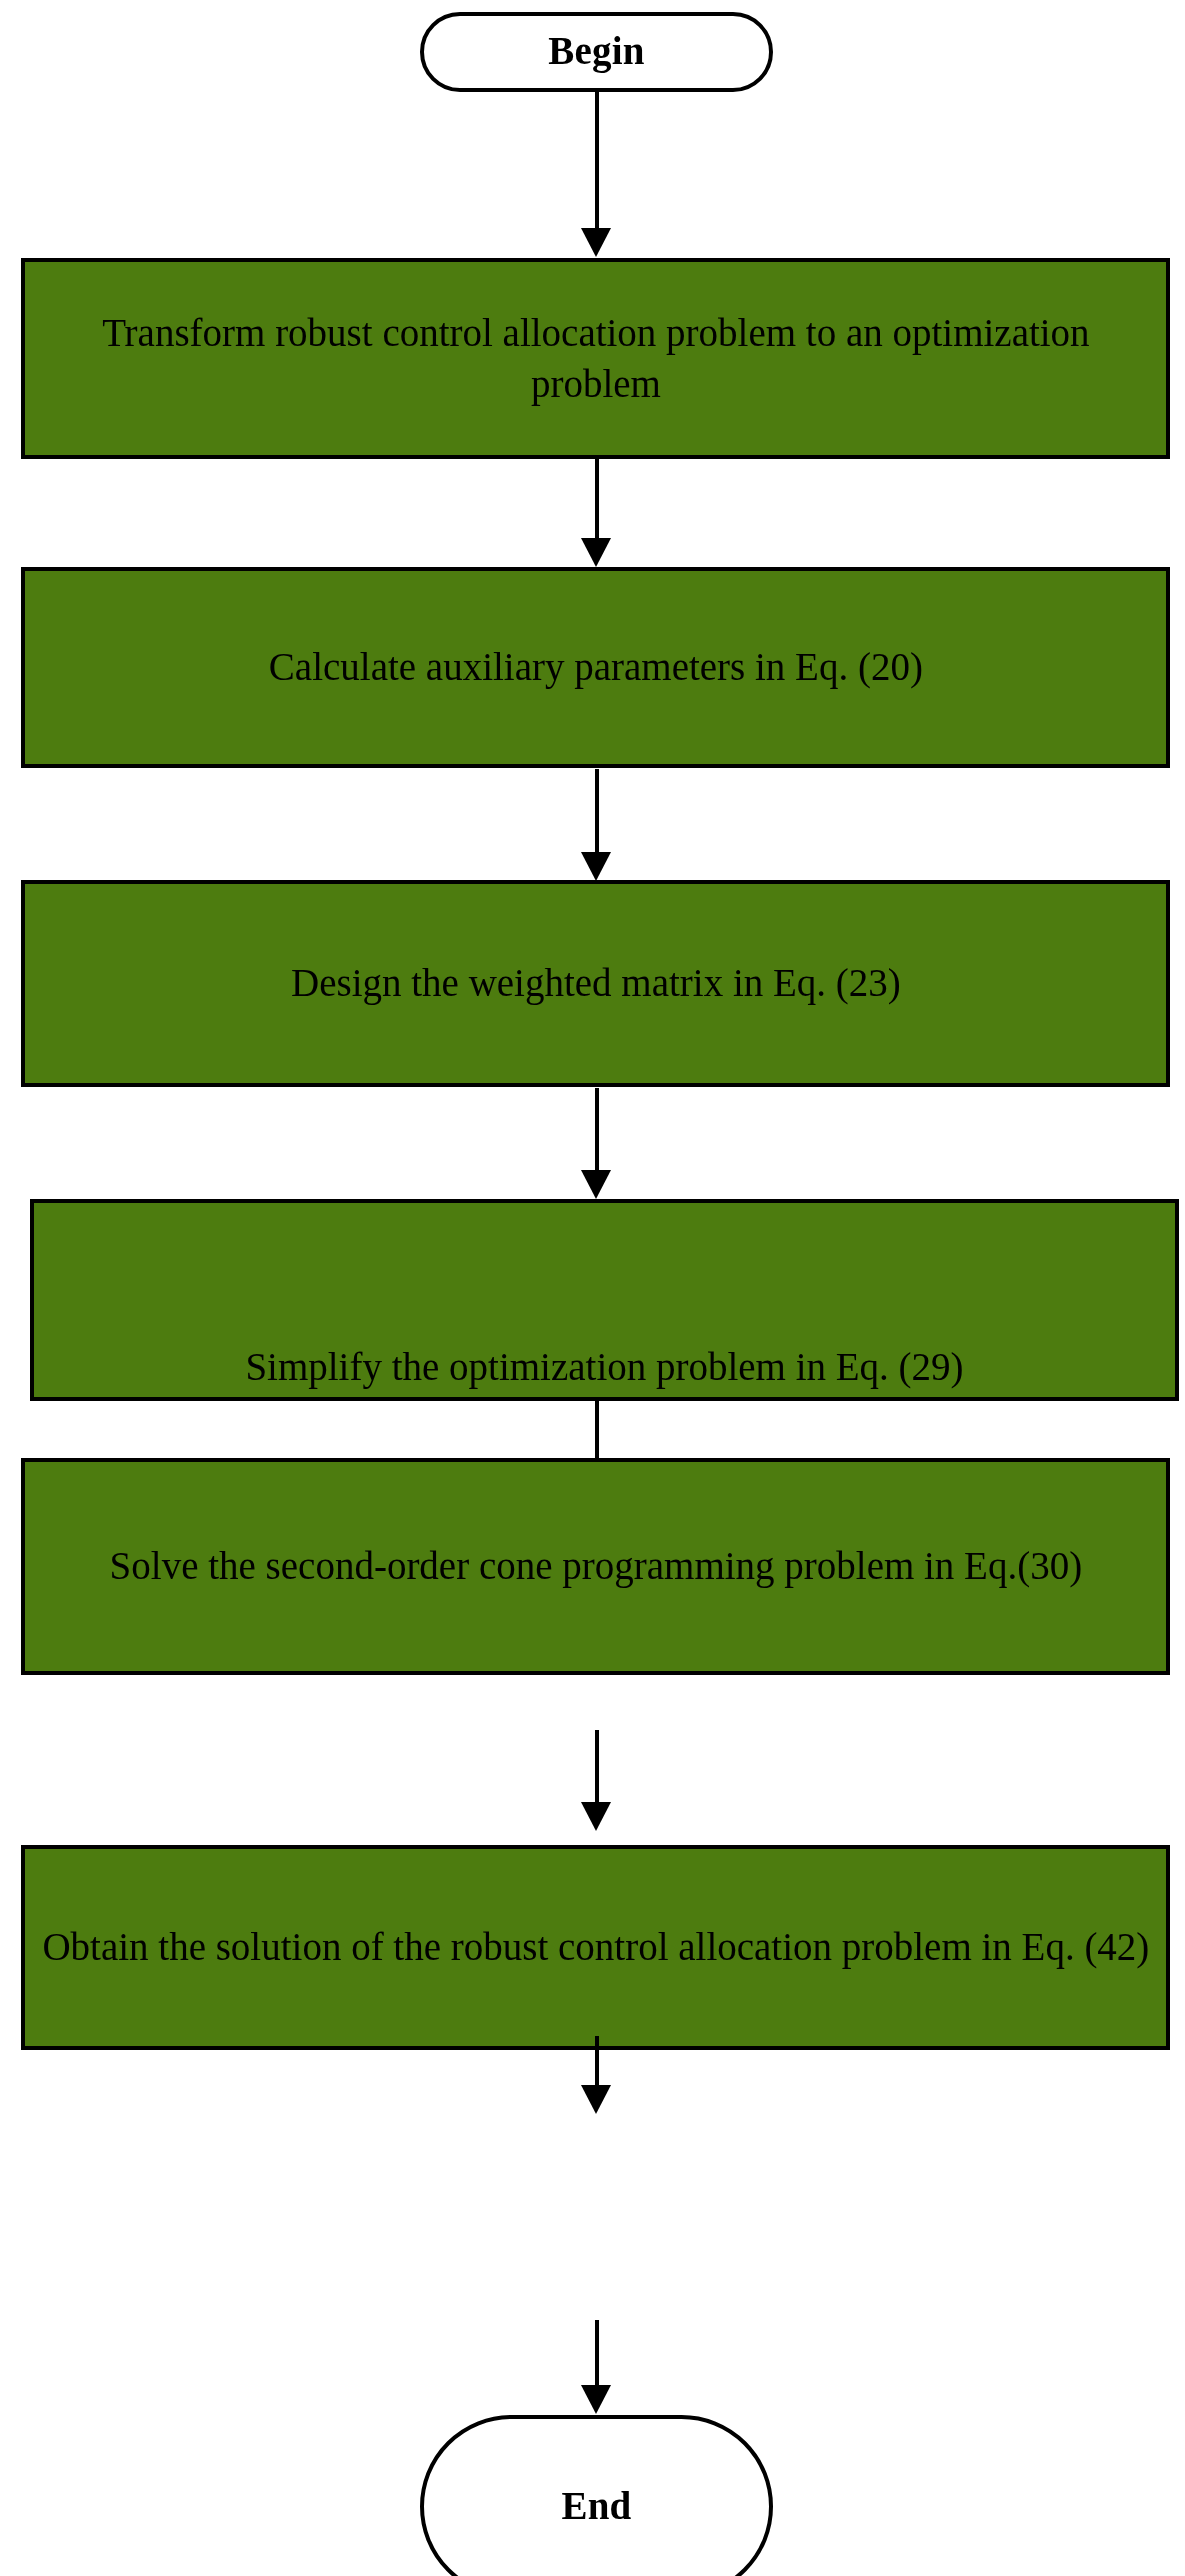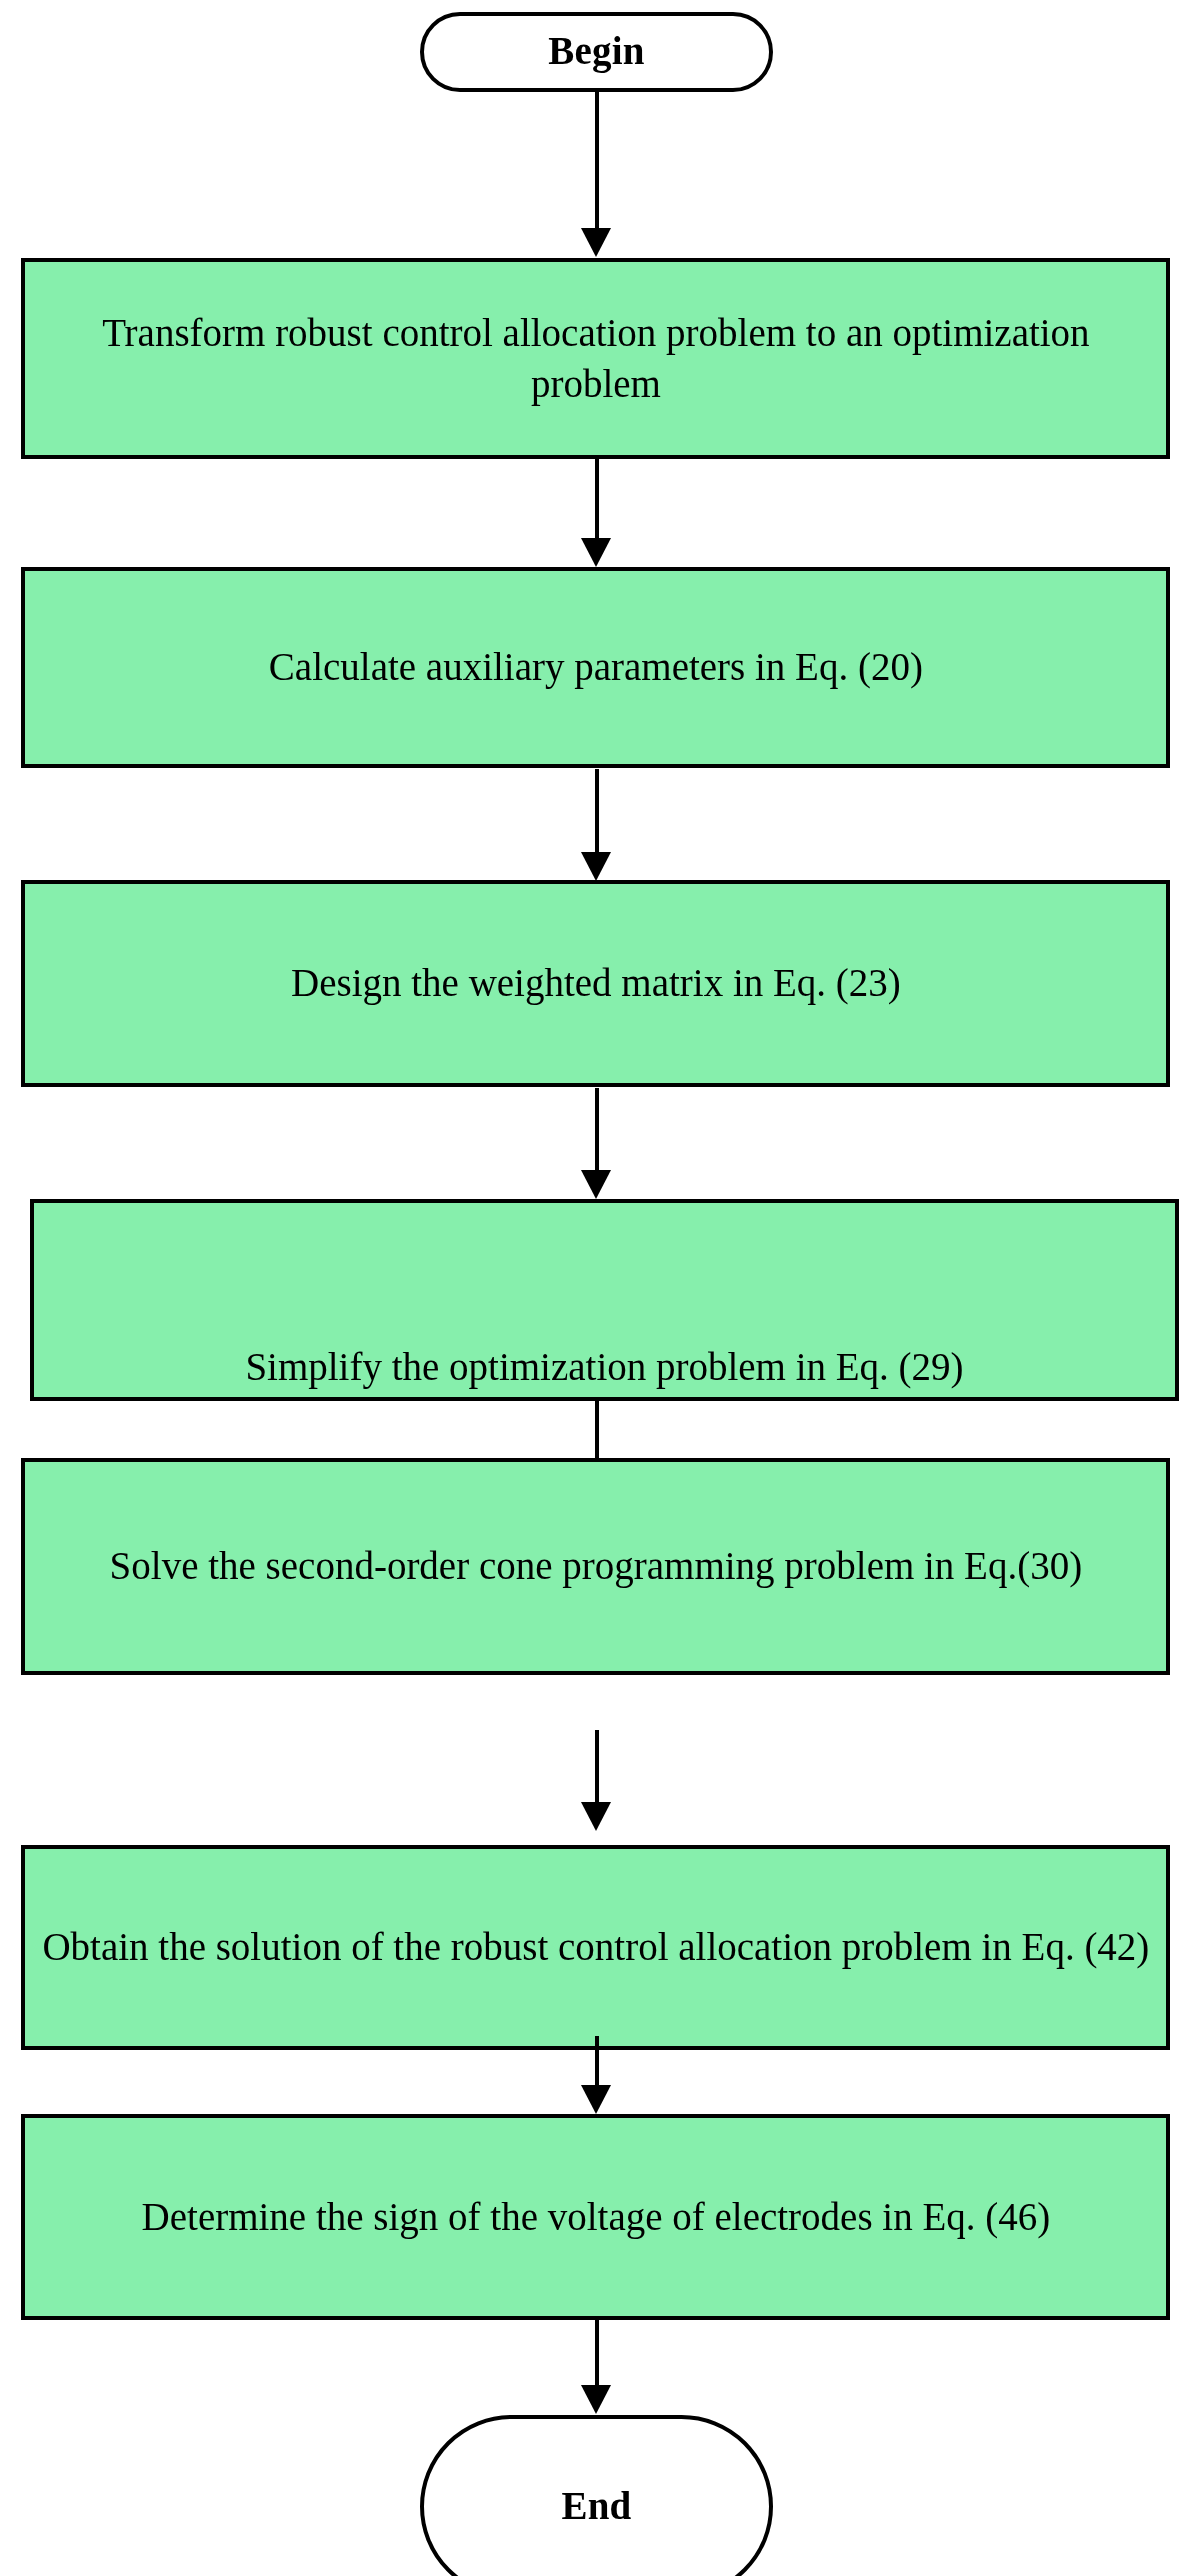--- a/index.html
+++ b/index.html
@@ -36,21 +36,21 @@
     font-weight: bold;
     font-size: 39px;
     line-height: 1.05;
     letter-spacing: 0.2px;
   }
   
   .process {
     position: absolute;
     box-sizing: border-box;
     border: 4.9px solid #000;
-    background: #86efac;
+    background: #4d7c0f;
     display: flex;
     align-items: center;
     justify-content: center;
     text-align: center;
     padding: 3.9px 15.6px;
   }
   .process .node-label {
     font-size: 39px;
     line-height: 1.30;
     display: block;
@@ -143,23 +143,20 @@
 
   <div class="process" style="left:21.4px; top:1845px; width:1149px; height:205px;">
     <span class="node-label">Obtain the solution of the robust control allocation problem in Eq. (42)</span>
   </div>
 
   <div class="connector" style="left:580px; top:2036px; height:78px;">
     <span class="shaft" style="height:49px;"></span>
     <span class="head"></span>
   </div>
 
-  <div class="process" style="left:21.4px; top:2114px; width:1149px; height:206px;">
-    <span class="node-label">Determine the sign of the voltage of electrodes in Eq. (46)</span>
-  </div>
 
   <div class="connector" style="left:580px; top:2320px; height:94px;">
     <span class="shaft" style="height:65px;"></span>
     <span class="head"></span>
   </div>
 
   <div class="terminator" style="left:420px; top:2415px; width:353px; height:183px;">
     <span class="node-label">End</span>
   </div>
 

